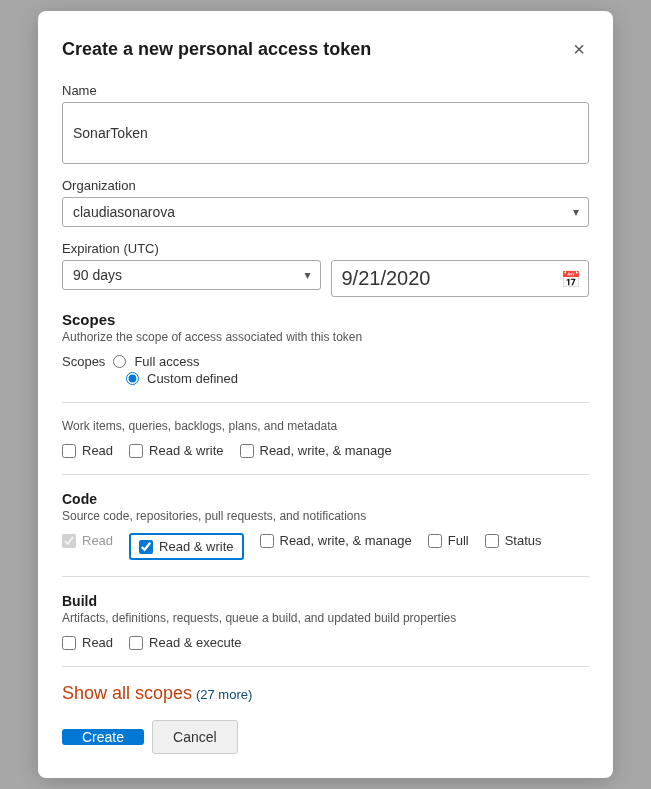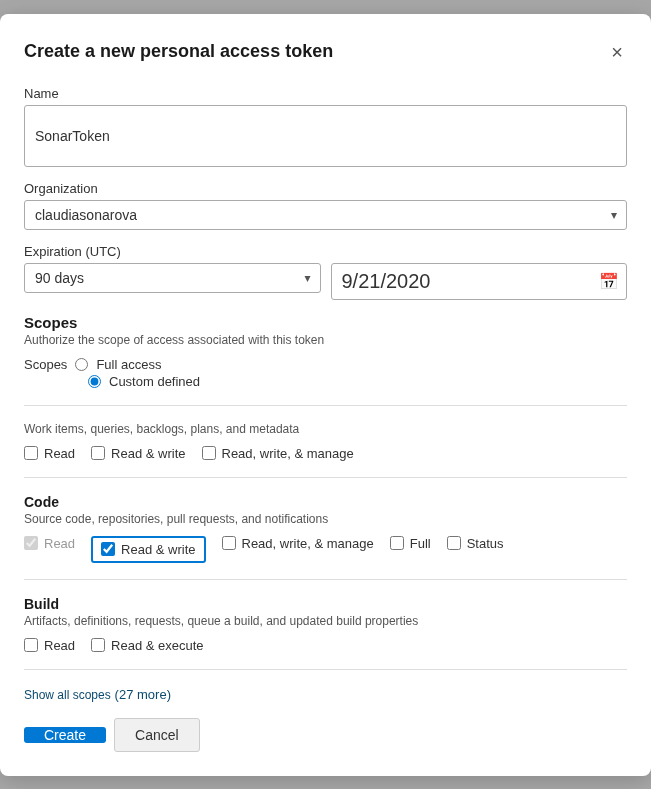--- a/index.html
+++ b/index.html
@@ -16,21 +16,21 @@
       background: rgba(0,0,0,0.3);
       position: fixed;
       inset: 0;
       display: flex;
       align-items: center;
       justify-content: center;
     }
     .modal {
       background: #fff;
       border-radius: 8px;
-      width: 651px;
+      width: 575px;
       max-height: 789px;
       padding: 24px;
       position: relative;
       box-shadow: 0 4px 24px rgba(0,0,0,0.2);
       overflow-y: auto;
     }
     .modal-header {
       display: flex;
       align-items: center;
       justify-content: space-between;
@@ -200,23 +200,23 @@
     .checkbox-item.highlighted {
       border: 2px solid #0078d4;
       border-radius: 3px;
       padding: 4px 8px;
       background: #fff;
     }
     .checkbox-item.disabled input[type="checkbox"] {
       cursor: not-allowed;
     }
     .show-scopes-link {
-      color: #0c4a6e;
+      color: #c2410c;
       text-decoration: none;
-      font-size: 12px;
+      font-size: 18px;
       cursor: pointer;
     }
     .show-scopes-count {
       color: #0c4a6e;
       font-size: 13px;
     }
     .footer-buttons {
       display: flex;
       gap: 8px;
       align-items: center;

